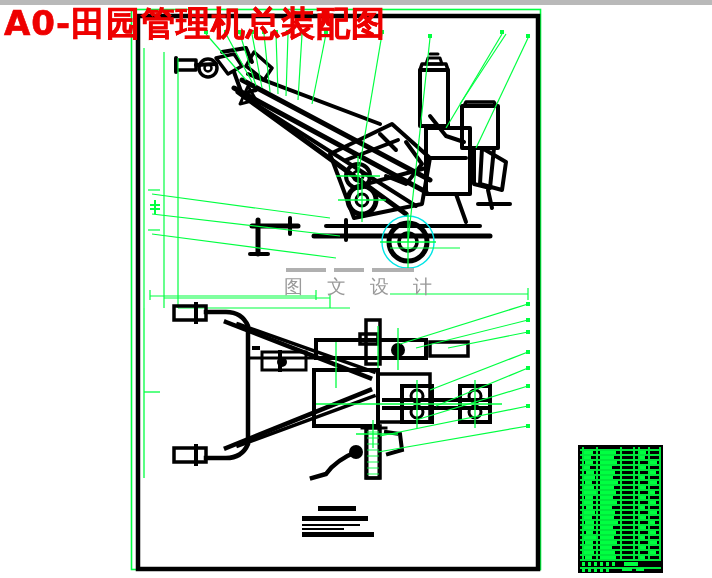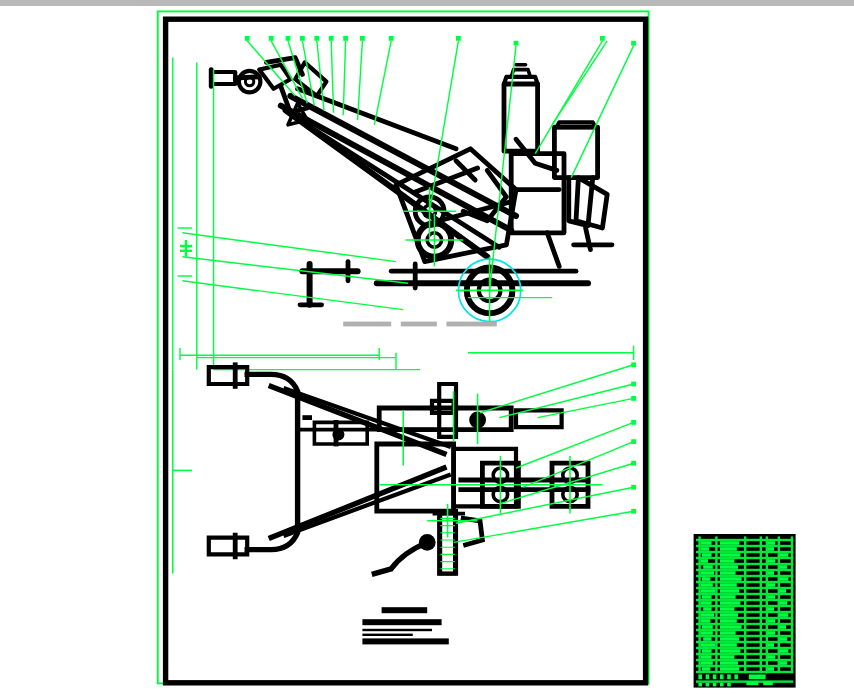--- a/index.html
+++ b/index.html
@@ -418,15 +418,17 @@
       <div class="note-line" style="left:172px;top:508px;width:66px;height:5px"></div>
       <div class="note-line" style="left:172px;top:516px;width:58px;height:2px"></div>
       <div class="note-line" style="left:172px;top:520px;width:42px;height:2px"></div>
       <div class="note-line" style="left:172px;top:524px;width:72px;height:5px"></div>
     </div>
   </div>
 
   <div class="wm-bar" style="left:286px;top:268px;width:40px;"></div>
   <div class="wm-bar" style="left:334px;top:268px;width:30px;"></div>
   <div class="wm-bar" style="left:372px;top:268px;width:42px;"></div>
-
+  <div class="watermark">图 文 设 计</div>
+
+  <div class="doc-title">A0-田园管理机总装配图</div>
 
 </div>
 
 </body></html>

